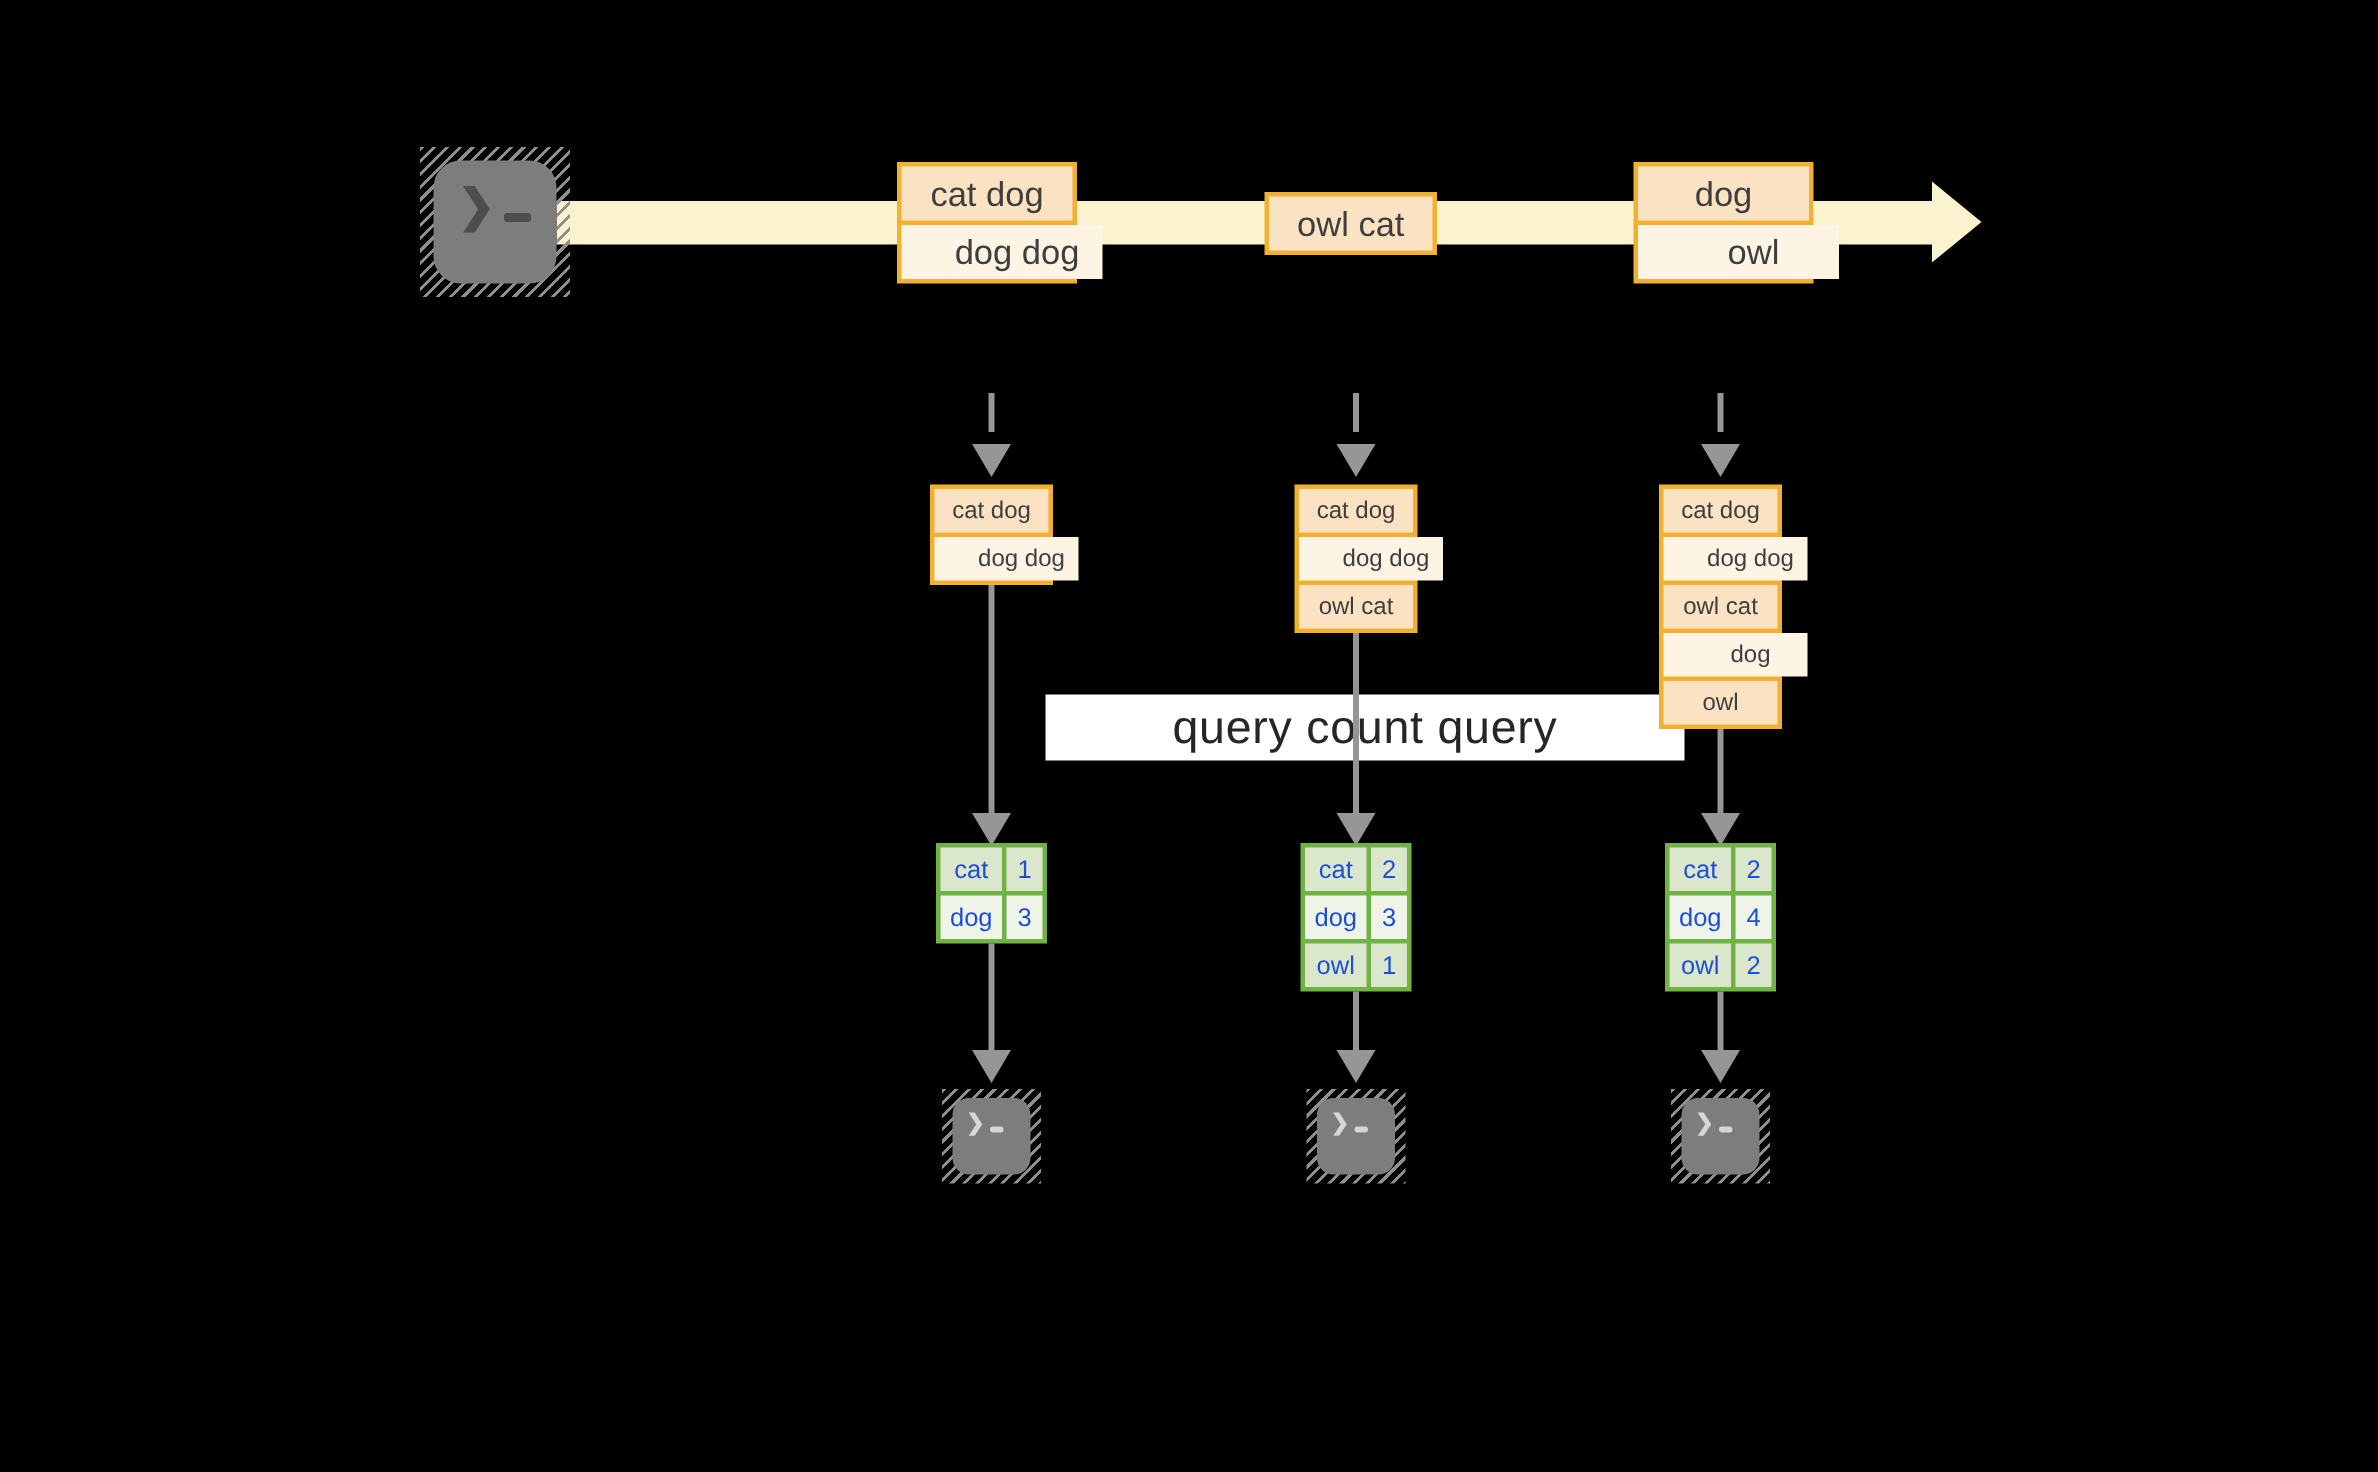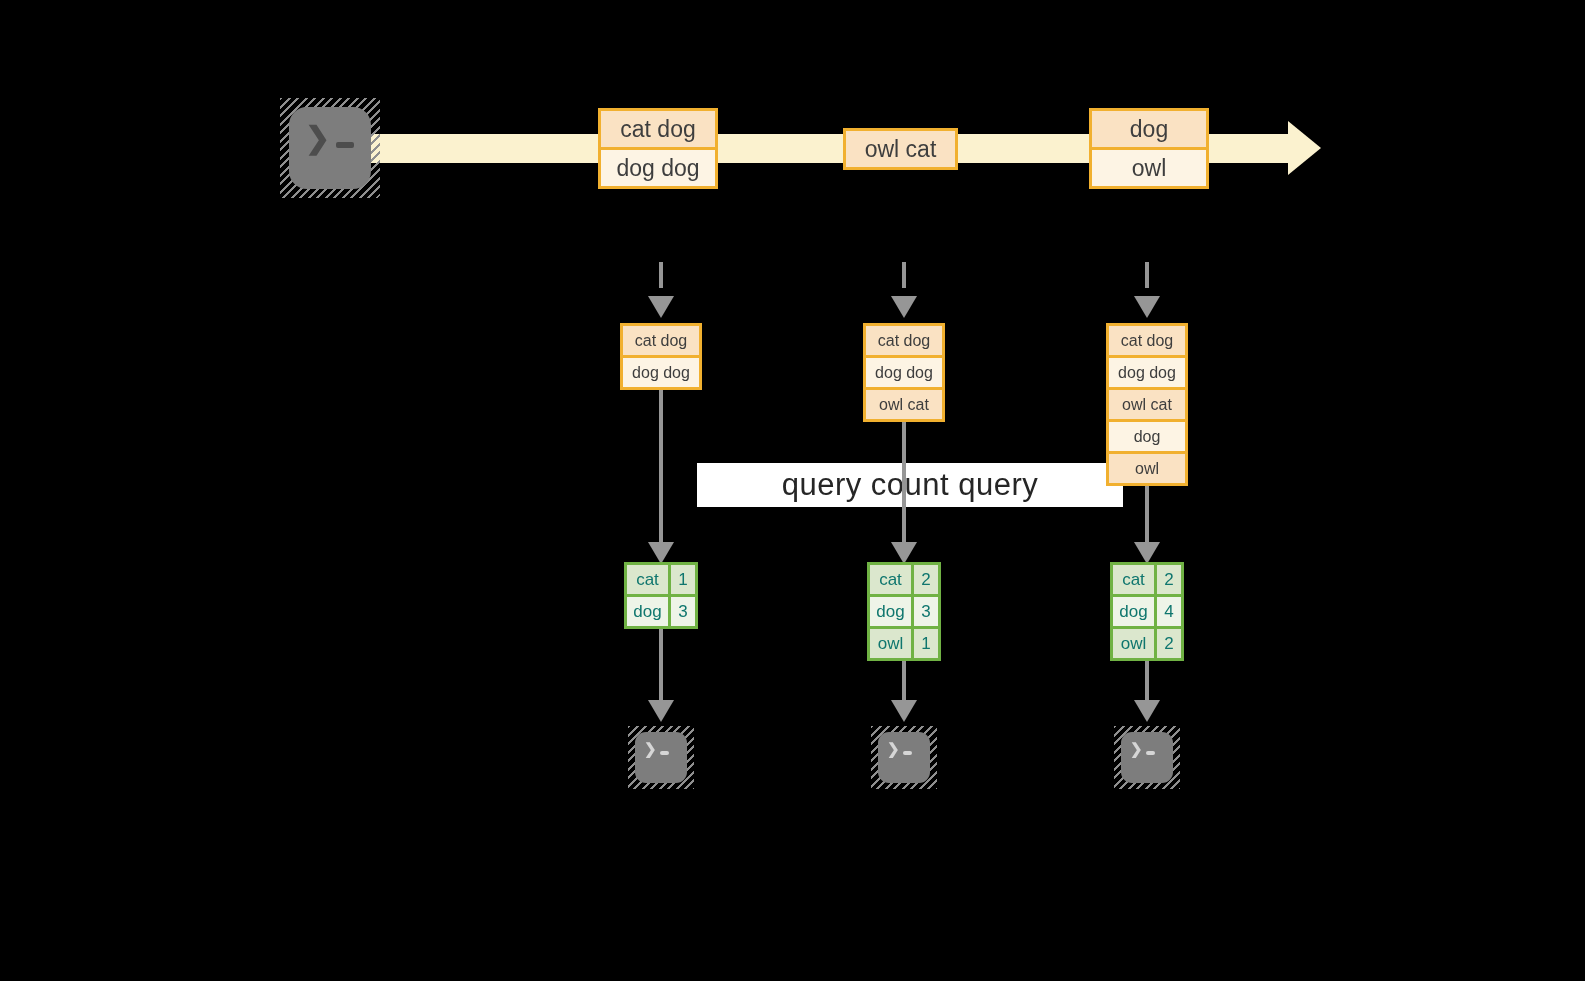--- a/index.html
+++ b/index.html
@@ -31,33 +31,33 @@
   }
   
   .obox{
     position:absolute;z-index:3;background:#f1b02f;
     display:flex;flex-direction:column;gap:3px;padding:3px;box-sizing:border-box;
   }
   .orow{display:flex;align-items:center;justify-content:center;width:100%;}
   .obox.batch .orow{height:36px;font-size:23px;}
   .obox.snap  .orow{height:29px;font-size:16px;}
   .fill-dark{background:#fae2c3;}
-  .fill-light{background:#fdf4e4;}
+  .fill-light{background:#fdf4e4;padding-left:20px;}
   
   .vline{position:absolute;width:4px;background:#969696;z-index:2;}
   .ahead{
     position:absolute;width:0;height:0;z-index:2;
     border-left:13px solid transparent;border-right:13px solid transparent;border-top:22px solid #969696;
   }
   
   .gtable{
     position:absolute;z-index:3;background:#70b244;
     display:grid;grid-template-columns:41px 24px;gap:3px;padding:3px;box-sizing:content-box;
   }
-  .gcell{height:29px;display:flex;align-items:center;justify-content:center;font-size:17px;color:#0f766e;}
+  .gcell{height:29px;display:flex;align-items:center;justify-content:center;font-size:17px;color:#1d4ed8;}
   .g-dark{background:#dbe7cd;}
   .g-light{background:#eef4e8;}
   
   .banner{
     position:absolute;left:697px;top:463px;width:426px;height:44px;background:#ffffff;z-index:1;
     display:flex;align-items:center;justify-content:center;
     font-size:31px;letter-spacing:0.5px;color:#262626;
   }
 </style>
 </head>

